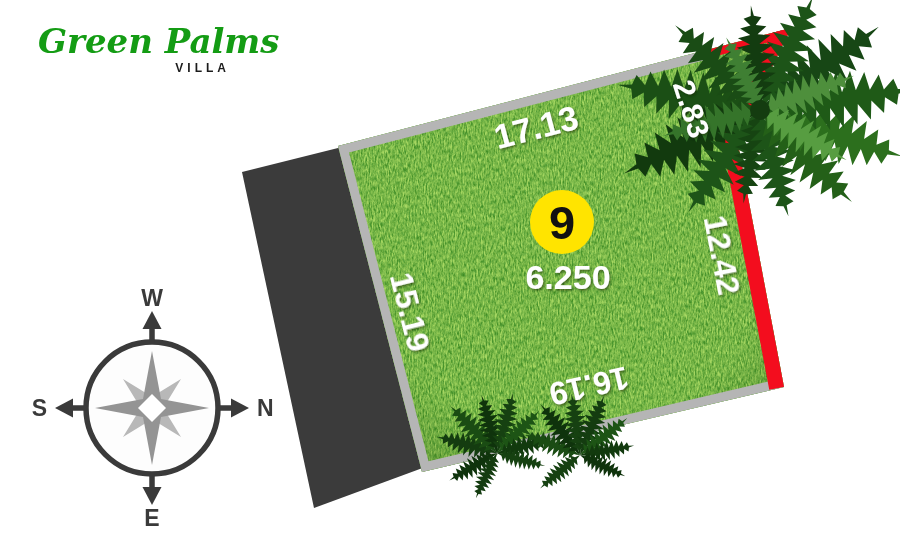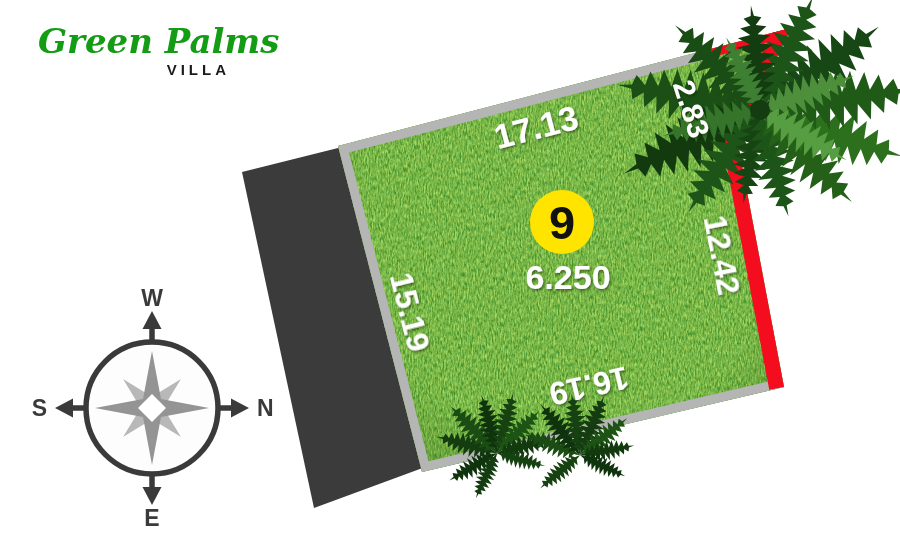--- a/index.html
+++ b/index.html
@@ -1,21 +1,21 @@
 <!DOCTYPE html>
 <html><head>
 <meta charset="utf-8">
 <style>
   html,body{margin:0;padding:0;background:#e9e9e9;}
   .stage{position:relative;width:900px;height:558px;background:#ffffff;overflow:hidden;
          font-family:"Liberation Sans","DejaVu Sans",sans-serif;}
   .logo{position:absolute;left:38px;top:22px;width:200px;}
   .logo-title{font-family:"DejaVu Serif","Liberation Serif",serif;font-style:italic;font-weight:bold;
               font-size:34px;line-height:38px;color:#149c14;white-space:nowrap;}
-  .logo-sub{margin-top:1px;font-size:15px;font-weight:bold;letter-spacing:4px;color:#1b1b1b;
+  .logo-sub{margin-top:1px;font-size:12px;font-weight:bold;letter-spacing:4px;color:#1b1b1b;
             text-align:right;width:192px;}
   svg{position:absolute;left:0;top:0;}
   svg text{font-family:"Liberation Sans","DejaVu Sans",sans-serif;}
   .dim{font-weight:bold;fill:#ffffff;}
   .compass-label{font-weight:bold;font-size:23px;fill:#3a3a3a;}
 </style>
 </head>
 <body>
 
 <div class="stage">

